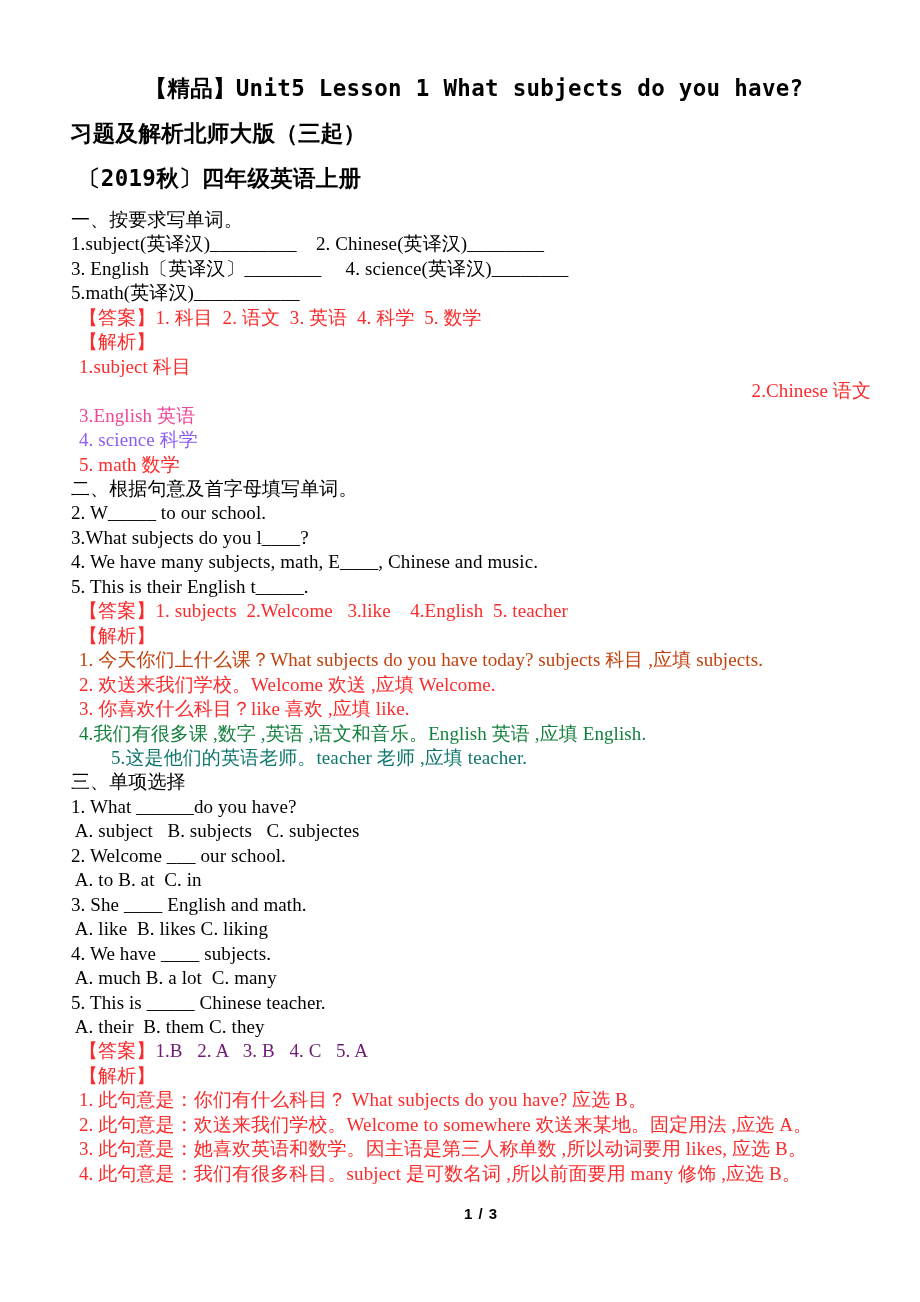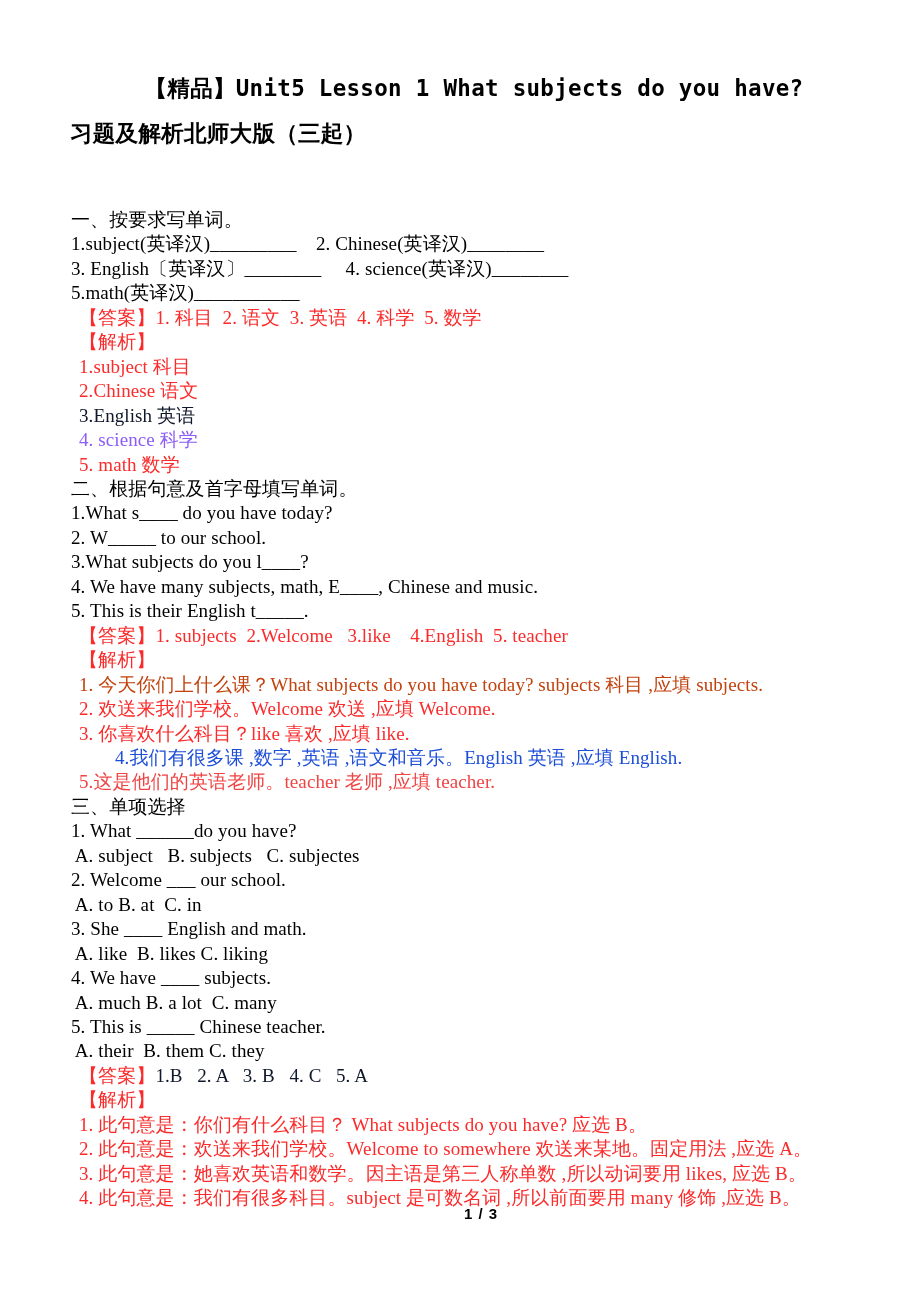--- a/index.html
+++ b/index.html
@@ -89,62 +89,62 @@
   }
 </style>
 </head>
 <body>
 
 <div class="page">
 
   <div class="title-block">
     <div class="title-line t1">【精品】Unit5 Lesson 1 What subjects do you have?</div>
     <div class="title-line t2">习题及解析北师大版（三起）</div>
+    <div class="title-line t3">〔2019秋〕四年级英语上册</div>
   </div>
 
   <div class="body-block">
 
     <div class="ln">一、按要求写单词。</div>
     <div class="ln">1.subject(英译汉)_________    2. Chinese(英译汉)________</div>
     <div class="ln">3. English〔英译汉〕________     4. science(英译汉)________</div>
     <div class="ln">5.math(英译汉)___________</div>
     <div class="ln red indent" style="color: rgb(251, 43, 43);"><span style="color: rgb(251, 43, 43);">【答案】</span><span style="color: rgb(251, 43, 43);">1. 科目  2. 语文  3. 英语  4. 科学  5. 数学</span></div>
     <div class="ln red indent" style="color: rgb(251, 43, 43);">【解析】</div>
     <div class="ln red indent" style="color: rgb(251, 43, 43);">1.subject 科目</div>
-    <div class="ln red indent" style="color: rgb(251, 43, 43);">2.Chinese 语文</div>
-    <div class="ln red indent" style="color: #0f172a;">3.English 英语</div>
+    <div class="ln red indent" style="color: rgb(251, 43, 43); text-align: right;">2.Chinese 语文</div>
+    <div class="ln red indent" style="color: #ec4899;">3.English 英语</div>
     <div class="ln red indent" style="color: #8b5cf6;">4. science 科学</div>
     <div class="ln red indent" style="color: rgb(251, 43, 43);">5. math 数学</div>
 
     <div class="ln">二、根据句意及首字母填写单词。</div>
-    <div class="ln">1.What s____ do you have today?</div>
     <div class="ln">2. W_____ to our school.</div>
     <div class="ln">3.What subjects do you l____?</div>
     <div class="ln">4. We have many subjects, math, E____, Chinese and music.</div>
     <div class="ln">5. This is their English t_____.</div>
     <div class="ln red indent" style="color: rgb(251, 43, 43);"><span style="color: rgb(251, 43, 43);">【答案】</span><span style="color: rgb(251, 43, 43);">1. subjects  2.Welcome   3.like    4.English  5. teacher</span></div>
     <div class="ln red indent" style="color: rgb(251, 43, 43);">【解析】</div>
     <div class="ln red indent" style="color: #c2410c;">1. 今天你们上什么课？What subjects do you have today? subjects 科目 ,应填 subjects.</div>
     <div class="ln red indent" style="color: rgb(251, 43, 43);">2. 欢送来我们学校。Welcome 欢送 ,应填 Welcome.</div>
     <div class="ln red indent" style="color: rgb(251, 43, 43);">3. 你喜欢什么科目？like 喜欢 ,应填 like.</div>
-    <div class="ln red indent" style="color: #1d4ed8; margin-left: 36px;">4.我们有很多课 ,数字 ,英语 ,语文和音乐。English 英语 ,应填 English.</div>
-    <div class="ln red indent" style="color: #ef4444;">5.这是他们的英语老师。teacher 老师 ,应填 teacher.</div>
+    <div class="ln red indent" style="color: #15803d;">4.我们有很多课 ,数字 ,英语 ,语文和音乐。English 英语 ,应填 English.</div>
+    <div class="ln red indent" style="color: #0f766e; margin-left: 32px;">5.这是他们的英语老师。teacher 老师 ,应填 teacher.</div>
 
     <div class="ln">三、单项选择</div>
     <div class="ln">1. What ______do you have?</div>
     <div class="ln"> A. subject   B. subjects   C. subjectes</div>
     <div class="ln">2. Welcome ___ our school.</div>
     <div class="ln"> A. to B. at  C. in</div>
     <div class="ln">3. She ____ English and math.</div>
     <div class="ln"> A. like  B. likes C. liking</div>
     <div class="ln">4. We have ____ subjects.</div>
     <div class="ln"> A. much B. a lot  C. many</div>
     <div class="ln">5. This is _____ Chinese teacher.</div>
     <div class="ln"> A. their  B. them C. they</div>
-    <div class="ln red indent" style="color: rgb(251, 43, 43);"><span style="color: rgb(251, 43, 43);">【答案】</span><span style="color: #0f172a;">1.B   2. A   3. B   4. C   5. A</span></div>
+    <div class="ln red indent" style="color: rgb(251, 43, 43);"><span style="color: rgb(251, 43, 43);">【答案】</span><span style="color: #701a75;">1.B   2. A   3. B   4. C   5. A</span></div>
     <div class="ln red indent" style="color: rgb(251, 43, 43);">【解析】</div>
     <div class="ln red indent" style="color: rgb(251, 43, 43);">1. 此句意是：你们有什么科目？ What subjects do you have? 应选 B。</div>
     <div class="ln red indent" style="color: rgb(251, 43, 43);">2. 此句意是：欢送来我们学校。Welcome to somewhere 欢送来某地。固定用法 ,应选 A。</div>
     <div class="ln red indent" style="color: rgb(251, 43, 43);">3. 此句意是：她喜欢英语和数学。因主语是第三人称单数 ,所以动词要用 likes, 应选 B。</div>
     <div class="ln red indent" style="color: rgb(251, 43, 43);">4. 此句意是：我们有很多科目。subject 是可数名词 ,所以前面要用 many 修饰 ,应选 B。</div>
 
   </div>
 
   <div class="footer">1 / 3</div>
 

